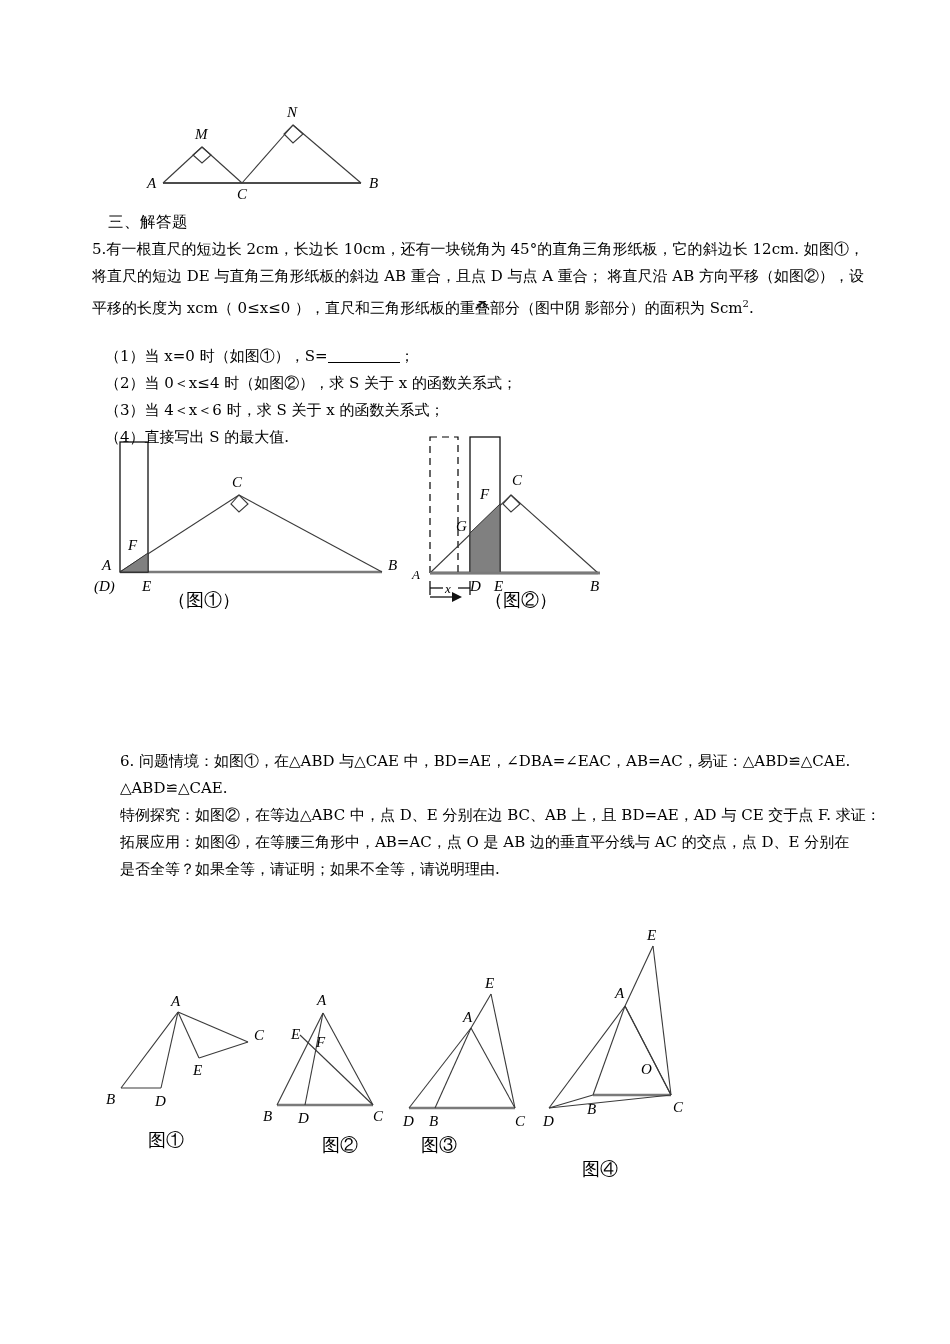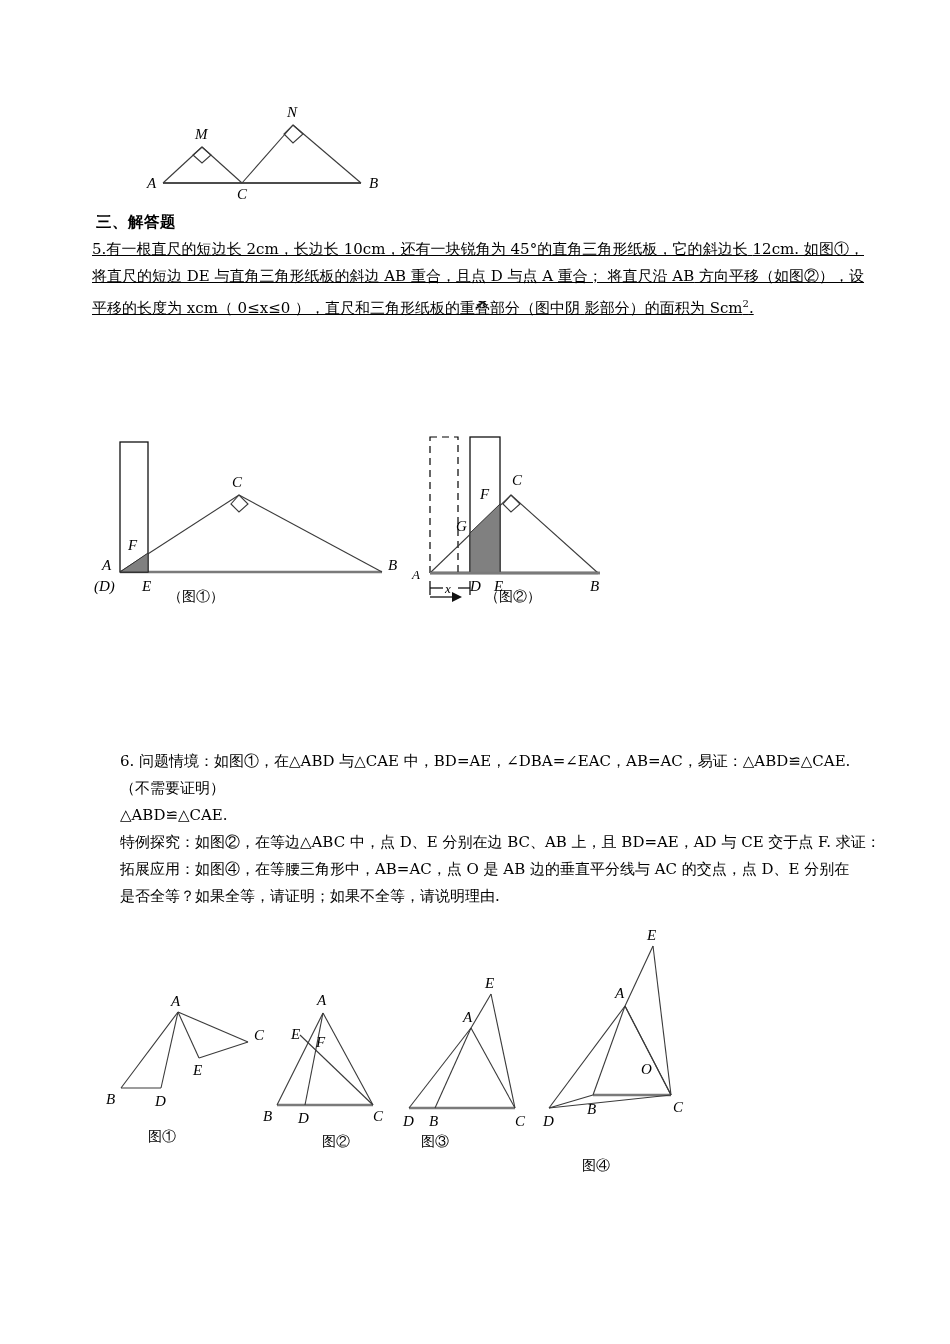--- a/index.html
+++ b/index.html
@@ -27,42 +27,41 @@
     position: absolute;
     left: 145px;
     top: 95px;
     width: 250px;
     height: 105px;
   }
 
   
   .section-heading {
     position: absolute;
-    left: 96px;
+    left: 108px;
     top: 212px;
     font-size: 15.5px;
-    font-weight: bold;
+    font-weight: normal;
     letter-spacing: 0.5px;
     font-family: "DejaVu Serif", "Liberation Serif", serif;
   }
 
   
   .para {
     position: absolute;
     font-size: 15px;
     line-height: 27px;
     text-align: justify;
     text-justify: inter-ideograph;
     font-family: "DejaVu Serif", "Liberation Serif", serif;
   }
   #q5-stem {
     left: 92px;
     top: 236px;
     width: 772px;
-    text-decoration: underline;
   }
   #q5-items {
     left: 105px;
     top: 343px;
     width: 600px;
   }
   .q-item { display: block; white-space: nowrap; }
   .blank-fill {
     display: inline-block;
     width: 72px;
@@ -98,21 +97,21 @@
   }
   .lbl-sm { font-size: 13px; }
   .stroke { stroke: #3a3a3a; stroke-width: 1.1; fill: none; }
   .stroke-dark { stroke: #111; stroke-width: 1.3; fill: none; }
   .stroke-thick { stroke: #7a7a7a; stroke-width: 2.6; fill: none; }
   .shade { fill: #808080; stroke: #333; stroke-width: 1; }
   .dashed { stroke: #000; stroke-width: 1.2; fill: none; stroke-dasharray: 7 5; }
 
   .fig-caption {
     position: absolute;
-    font-size: 14px;
+    font-size: 18px;
     font-family: Liberation Sans, sans-serif;
     white-space: nowrap;
     text-align: center;
   }
   #cap5-1 { left: 168px; top: 588px; }
   #cap5-2 { left: 485px; top: 588px; }
   #cap6-1 { left: 148px; top: 1128px; }
   #cap6-2 { left: 282px; top: 1133px; margin-left: 40px; }
   #cap6-3 { left: 421px; top: 1133px; }
   #cap6-4 { left: 582px; top: 1157px; }
@@ -147,20 +146,26 @@
 
   <div class="section-heading">三、解答题</div>
 
   <div class="para" id="q5-stem">
     <span>5.</span><span>有一根直尺的短边长 2cm，长边长 10cm，还有一块锐角为 45°的直角三角形纸板，它的斜边长</span>
     <span>12cm. 如图①，将直尺的短边 DE 与直角三角形纸板的斜边 AB 重合，且点 D 与点 A 重合；  将直尺沿 AB</span>
     <span>方向平移（如图②），设平移的长度为 xcm（   0≤x≤0  ），直尺和三角形纸板的重叠部分（图中阴</span>
     <span>影部分）的面积为 S</span><span>cm</span><sup class="u">2</sup><span>.</span>
   </div>
 
+  <div class="para" id="q5-items">
+    <span class="q-item"><span>（1）当 x=0 时（如图①），S=</span><span class="blank-fill"></span><span>；</span></span>
+    <span class="q-item">（2）当 0＜x≤4 时（如图②），求 S 关于 x 的函数关系式；</span>
+    <span class="q-item">（3）当 4＜x＜6 时，求 S 关于 x 的函数关系式；</span>
+    <span class="q-item">（4）直接写出 S 的最大值.</span>
+  </div>
 
   <div id="fig5-1">
     <svg width="320" height="185" viewBox="0 0 320 185">
 
       <line x1="28" y1="142" x2="290" y2="142" class="stroke-thick"></line>
 
       <rect x="28" y="12" width="28" height="130" class="stroke-dark"></rect>
 
       <line x1="28" y1="142" x2="147" y2="65" class="stroke"></line>
       <line x1="147" y1="65" x2="290" y2="142" class="stroke"></line>
@@ -213,21 +218,20 @@
       <text class="lbl" x="182" y="166">B</text>
       <text class="lbl" x="48" y="106">G</text>
       <text class="lbl" x="72" y="74">F</text>
       <text class="lbl" x="104" y="60">C</text>
     </svg>
   </div>
   <div class="fig-caption" id="cap5-2">（图②）</div>
 
   <div class="para" id="q6-block">
     <p>6. 问题情境：如图①，在△ABD 与△CAE 中，BD=AE，∠DBA=∠EAC，AB=AC，易证：△ABD≌△CAE.</p>
-    <p>（不需要证明）</p>
     <p>△ABD≌△CAE.</p>
     <p>特例探究：如图②，在等边△ABC 中，点 D、E 分别在边 BC、AB 上，且 BD=AE，AD 与 CE 交于点 F. 求证：</p>
     <p>拓展应用：如图④，在等腰三角形中，AB=AC，点 O 是 AB 边的垂直平分线与 AC 的交点，点 D、E 分别在</p>
     <p>是否全等？如果全等，请证明；如果不全等，请说明理由.</p>
   </div>
 
   <div id="fig6-1">
     <svg width="175" height="175" viewBox="0 0 175 175">
 
       <line x1="75" y1="22" x2="18" y2="98" class="stroke"></line>

